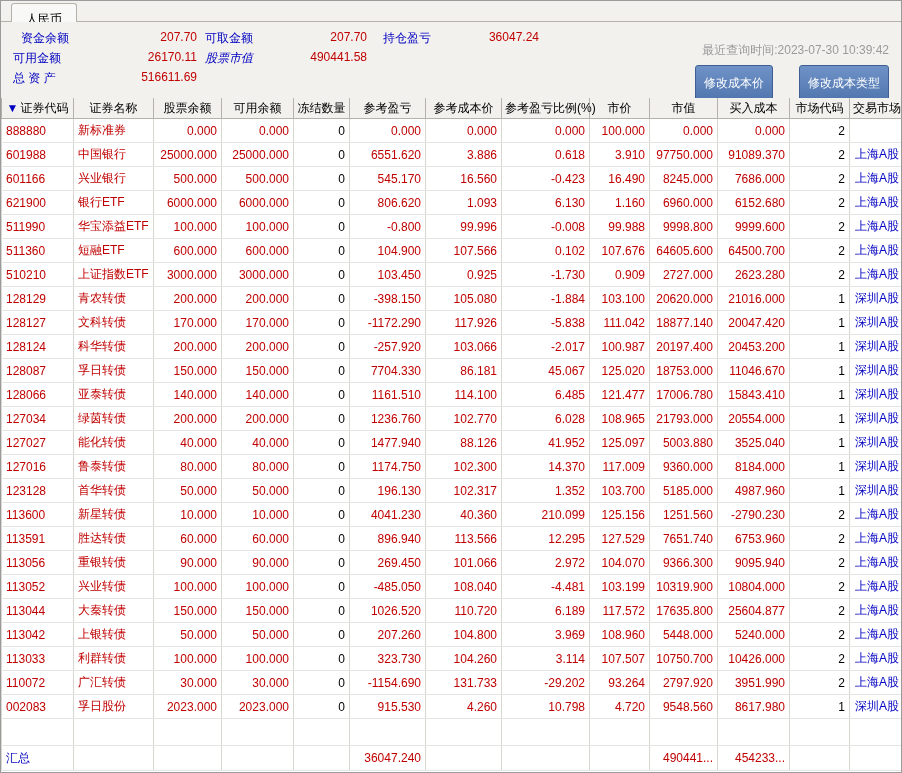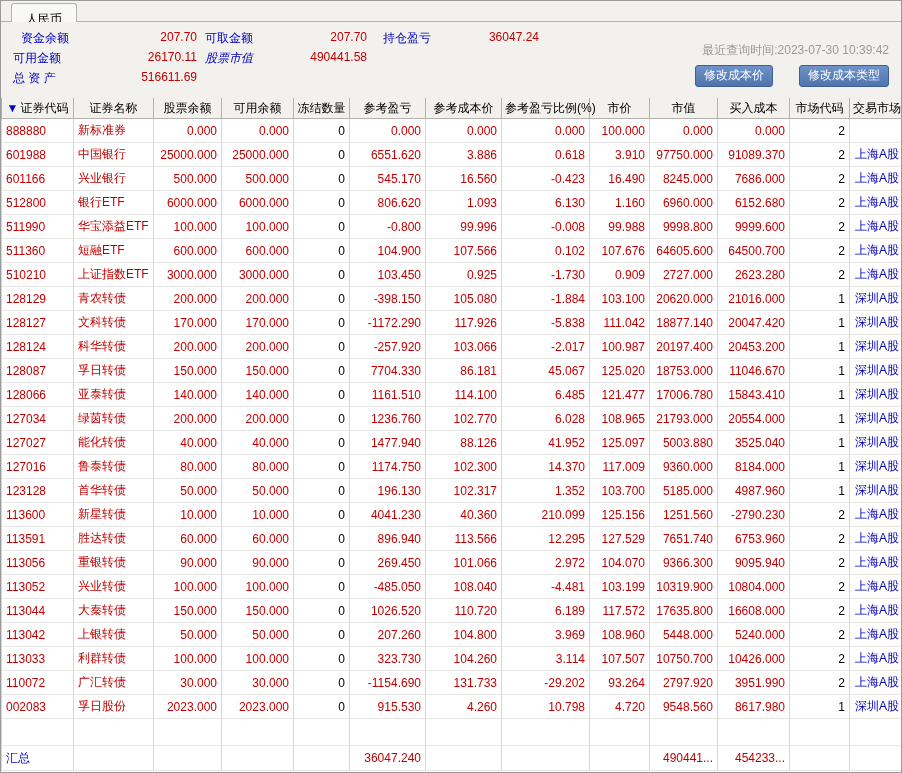--- a/index.html
+++ b/index.html
@@ -66,21 +66,21 @@
     top: 20px;
     color: #9a9a9a;
     font-size: 12px;
     white-space: nowrap;
   }
   .btn {
     position: absolute;
     top: 43px;
     height: 20px;
     line-height: 19px;
-    padding: 0 8px;
+    padding: 8px 8px;
     background: #5b7fb8;
     background: linear-gradient(#6f93c8, #4f74ad);
     color: #ffffff;
     border: 1px solid #3f5f93;
     border-radius: 3px;
     font-size: 12px;
     white-space: nowrap;
     cursor: pointer;
   }
   #btn-cost-price { right: 128px; }
@@ -251,21 +251,21 @@
             <td class="c-num">545.170</td>
             <td class="c-num">16.560</td>
             <td class="c-num">-0.423</td>
             <td class="c-num">16.490</td>
             <td class="c-num">8245.000</td>
             <td class="c-num">7686.000</td>
             <td class="c-mkt">2</td>
             <td class="c-mktname">上海A股</td>
           </tr>
           <tr>
-            <td class="c-code">512800</td>
+            <td class="c-code">621900</td>
             <td class="c-name">银行ETF</td>
             <td class="c-num">6000.000</td>
             <td class="c-num">6000.000</td>
             <td class="c-num-blk">0</td>
             <td class="c-num">806.620</td>
             <td class="c-num">1.093</td>
             <td class="c-num">6.130</td>
             <td class="c-num">1.160</td>
             <td class="c-num">6960.000</td>
             <td class="c-num">6152.680</td>
@@ -516,21 +516,21 @@
             <td class="c-code">113044</td>
             <td class="c-name">大秦转债</td>
             <td class="c-num">150.000</td>
             <td class="c-num">150.000</td>
             <td class="c-num-blk">0</td>
             <td class="c-num">1026.520</td>
             <td class="c-num">110.720</td>
             <td class="c-num">6.189</td>
             <td class="c-num">117.572</td>
             <td class="c-num">17635.800</td>
-            <td class="c-num">16608.000</td>
+            <td class="c-num">25604.877</td>
             <td class="c-mkt">2</td>
             <td class="c-mktname">上海A股</td>
           </tr>
           <tr>
             <td class="c-code">113042</td>
             <td class="c-name">上银转债</td>
             <td class="c-num">50.000</td>
             <td class="c-num">50.000</td>
             <td class="c-num-blk">0</td>
             <td class="c-num">207.260</td>

